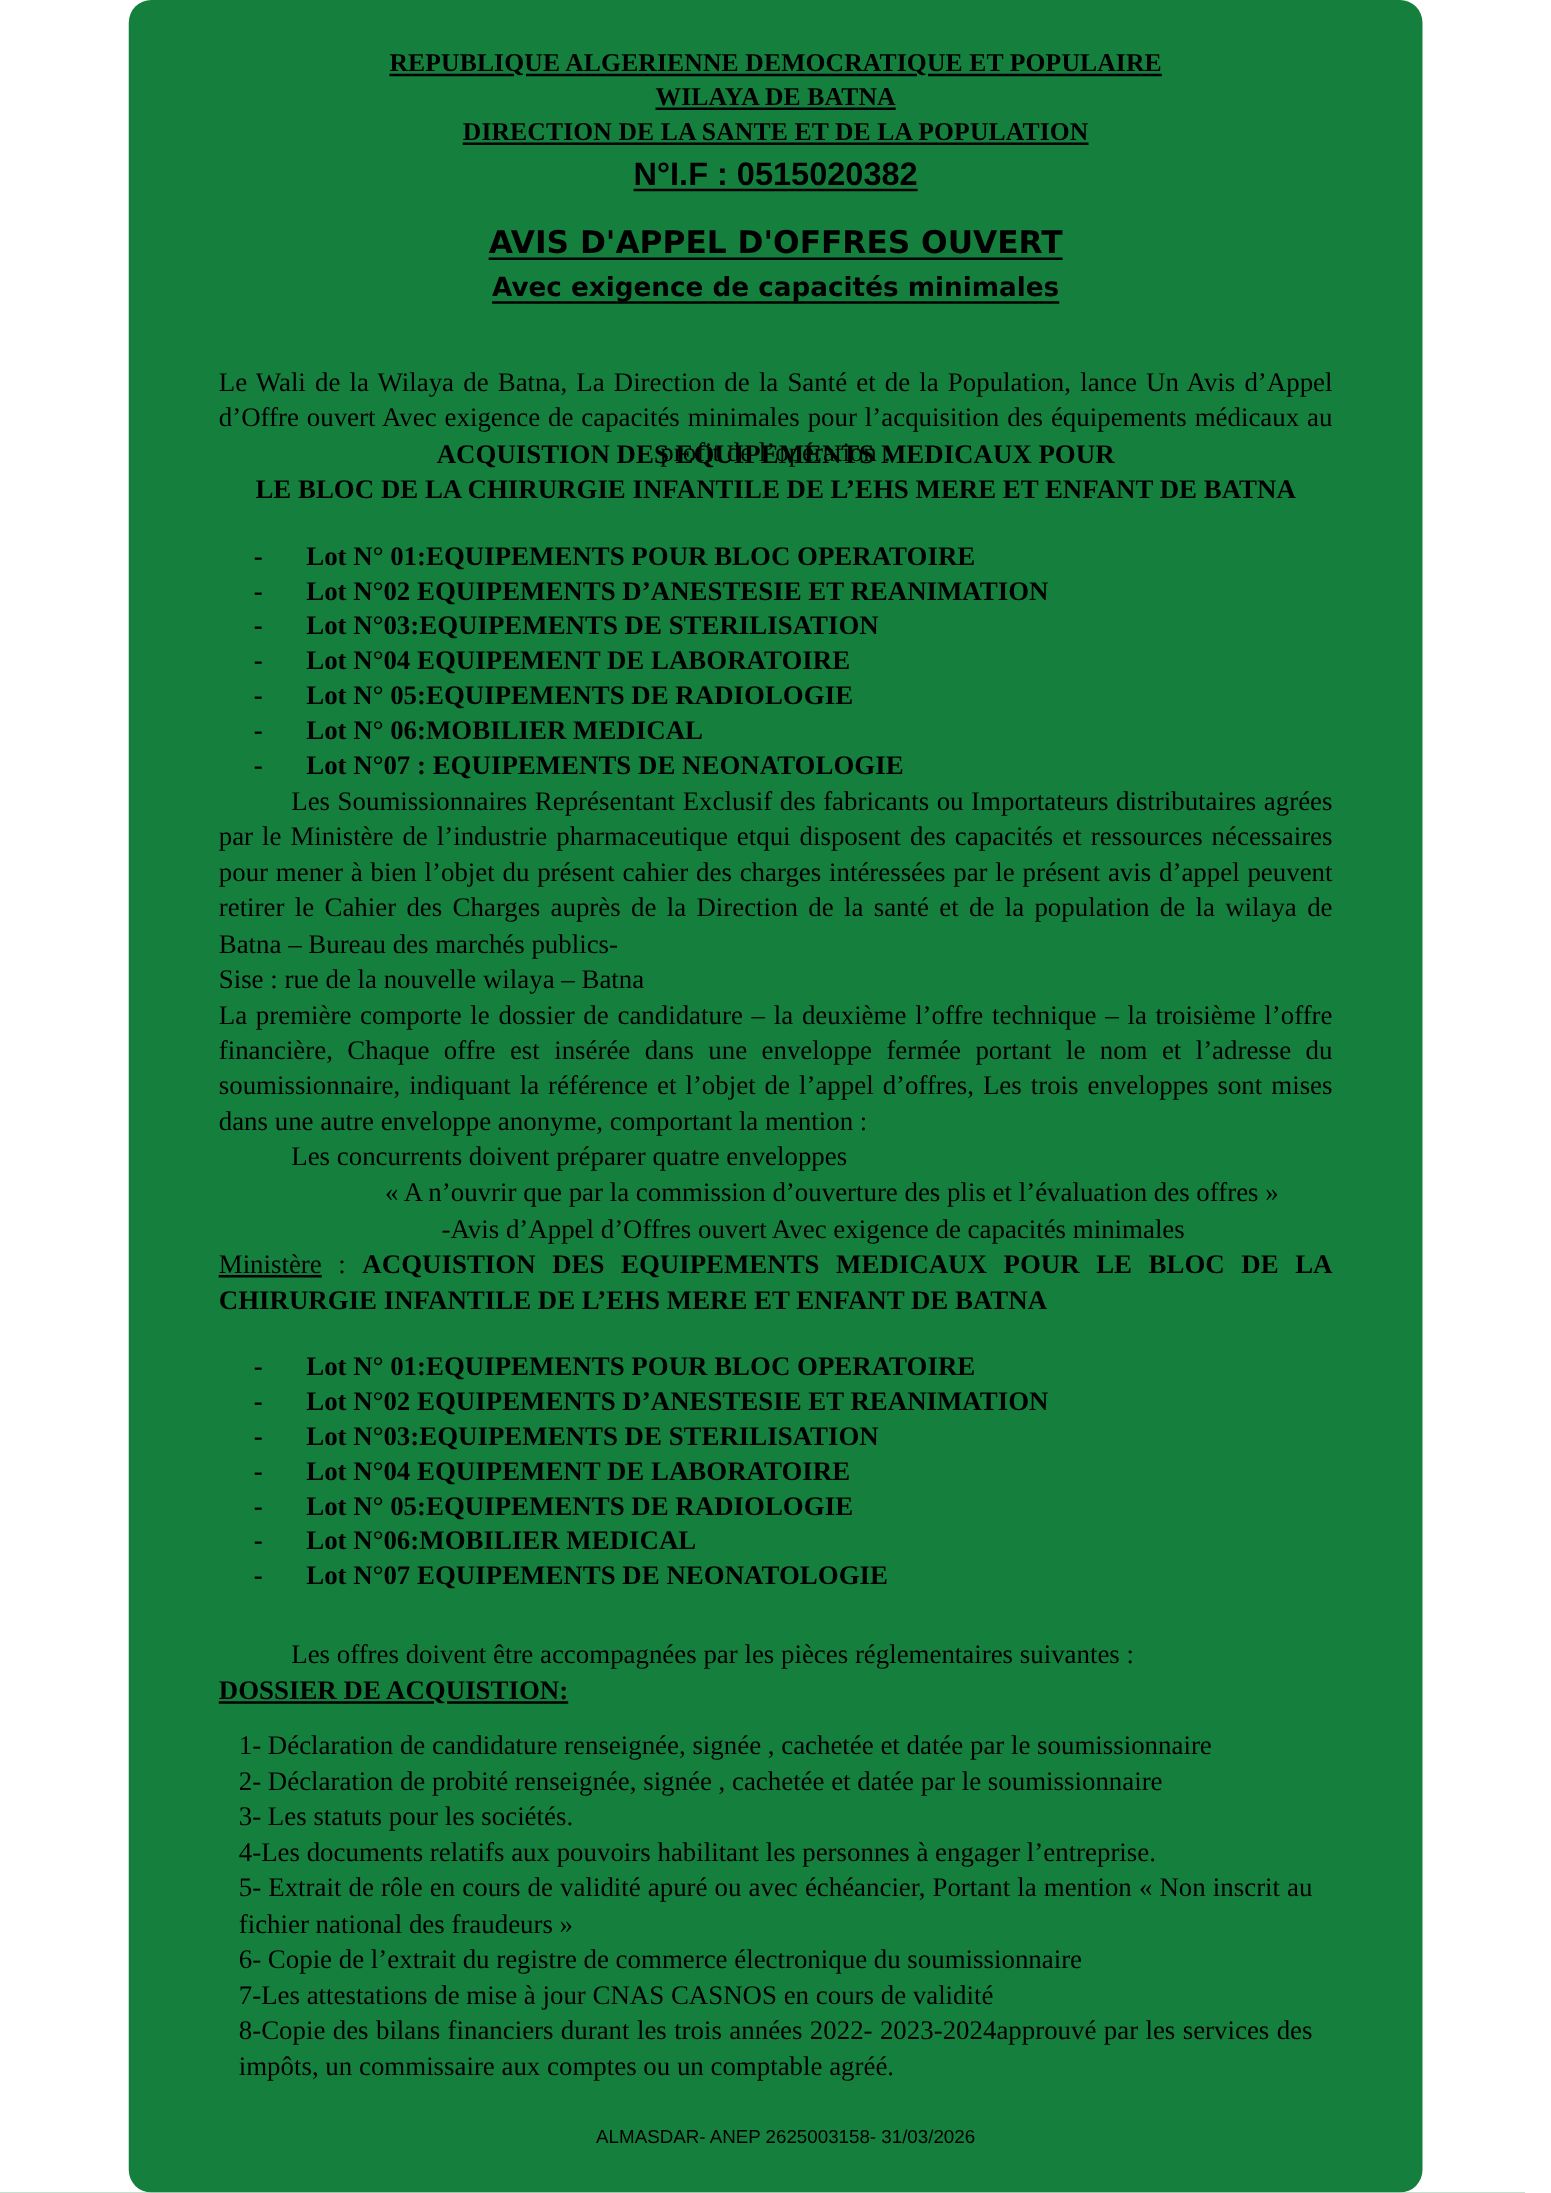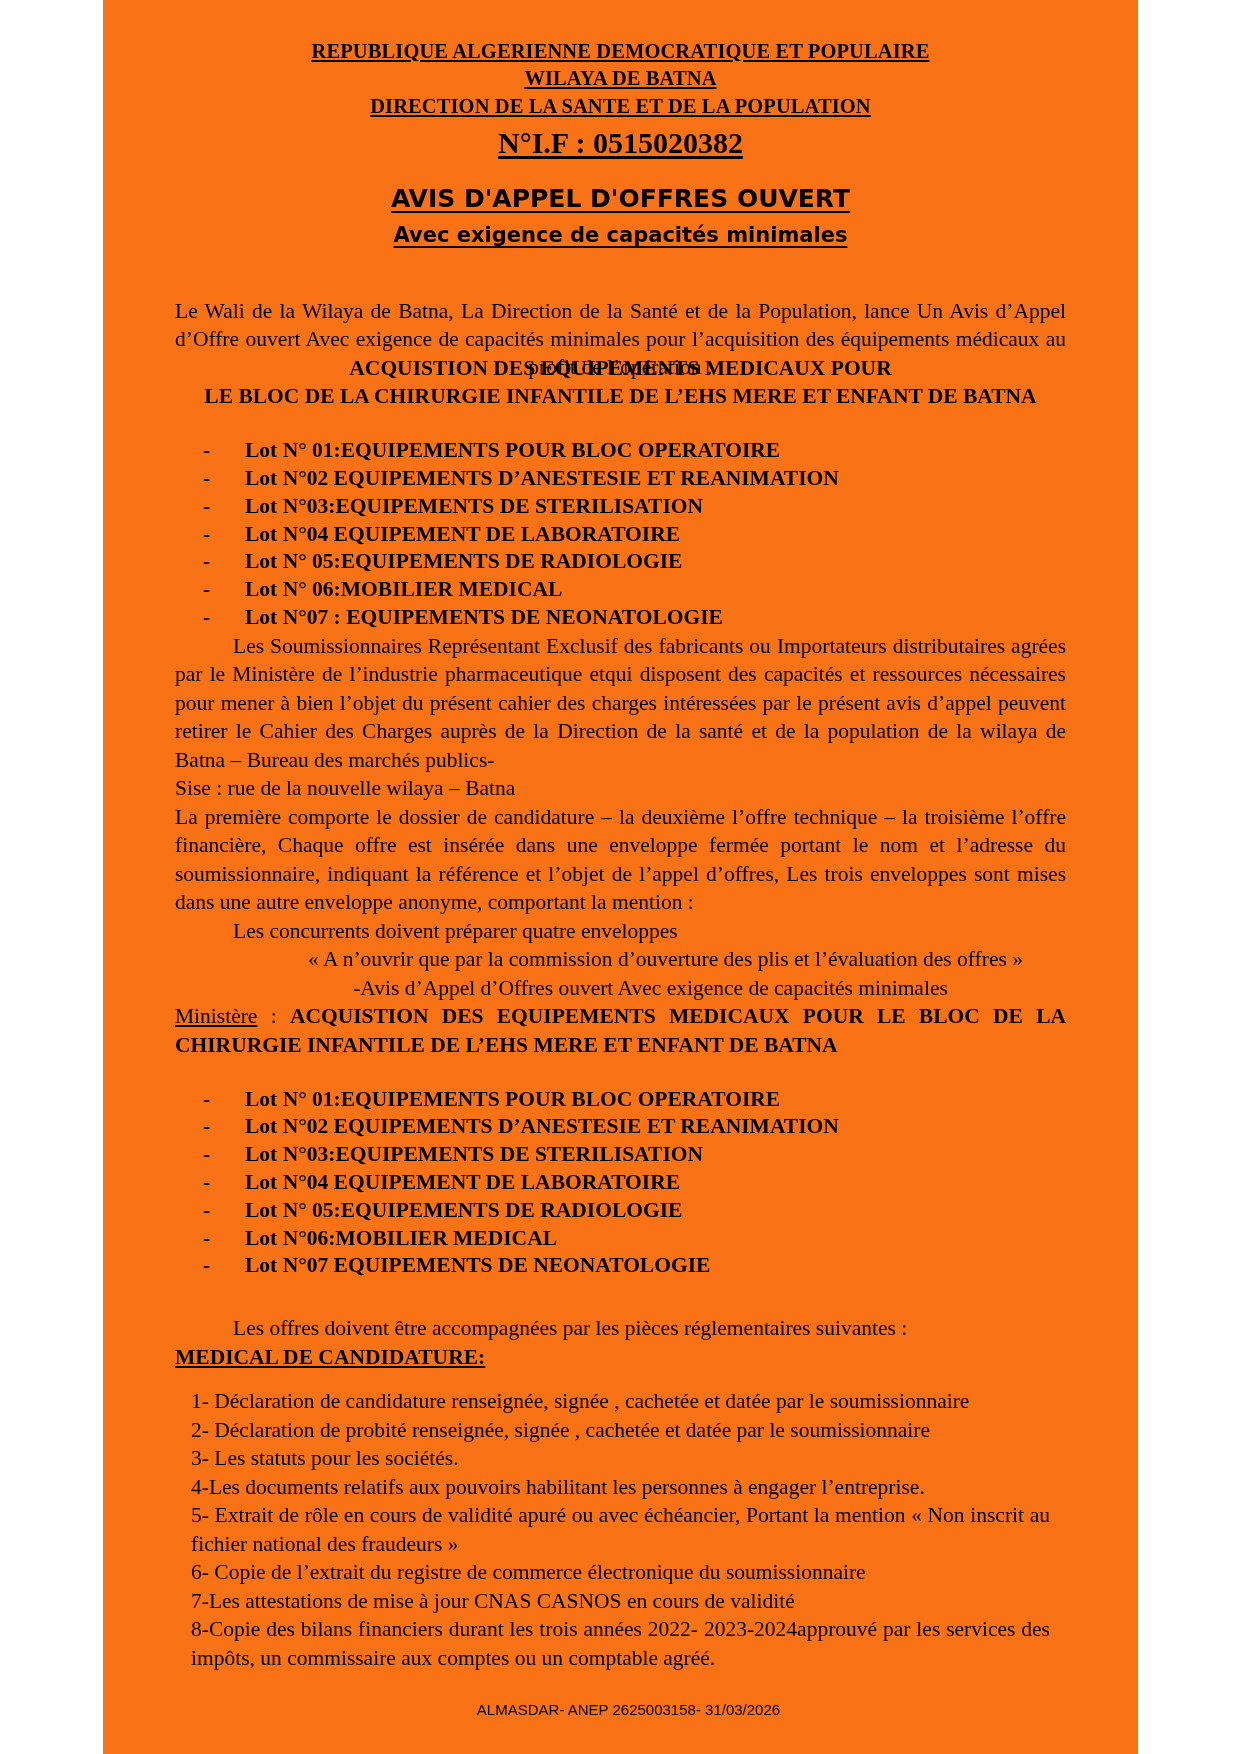--- a/index.html
+++ b/index.html
@@ -9,44 +9,45 @@
   }
   body {
     font-family: "Liberation Serif", "DejaVu Serif", serif;
     color: #000000;
   }
   .page {
     position: relative;
     width: 1035px;
     height: 1754px;
     margin: 0 auto;
-    background: #f97316;
+    background: #15803d;
     box-sizing: border-box;
     padding: 38px 72px 0 72px;
     overflow: hidden;
+    border-radius: 18px;
   }
 
   
   .hdr {
     text-align: center;
   }
   .hdr-line {
     font-weight: bold;
     font-size: 20.5px;
     line-height: 1.34;
     letter-spacing: 0.1px;
   }
   .hdr-line > span {
     text-decoration: underline;
     text-underline-offset: 2px;
   }
   .hdr-nif {
-    font-family: Liberation Serif, serif;
-    font-weight: bold;
-    font-size: 30px;
+    font-family: Liberation Sans, sans-serif;
+    font-weight: bold;
+    font-size: 26px;
     line-height: 1.3;
     margin-top: 3px;
   }
   .hdr-nif > span {
     text-decoration: underline;
     text-underline-offset: 3px;
   }
   .hdr-avis {
     font-family: "DejaVu Sans", sans-serif;
     font-weight: bold;
@@ -275,21 +276,21 @@
     <li>
         <span class="dash">-</span>
         <span class="txt">Lot N°07 EQUIPEMENTS DE NEONATOLOGIE</span>
       </li>
   </ul>
 
   <div class="sp-34"></div>
 
   <p class="para indent">Les offres doivent être accompagnées par les pièces réglementaires suivantes :</p>
 
-  <div class="dossier-title"><span>MEDICAL DE CANDIDATURE:</span></div>
+  <div class="dossier-title"><span>DOSSIER DE ACQUISTION:</span></div>
   <ul class="dossier-list">
     <li>1- Déclaration de candidature renseignée, signée , cachetée et datée par le soumissionnaire</li>
     <li>2- Déclaration de probité renseignée, signée , cachetée et datée par le soumissionnaire</li>
     <li>3- Les statuts pour les sociétés.</li>
     <li>4-Les documents relatifs aux pouvoirs habilitant les personnes à engager l’entreprise.</li>
     <li>5- Extrait de rôle en cours de validité apuré ou avec échéancier, Portant la mention  « Non inscrit au fichier national des fraudeurs »</li>
     <li>6- Copie de l’extrait du registre de commerce électronique du soumissionnaire</li>
     <li>7-Les attestations de mise à jour CNAS CASNOS en cours de validité</li>
     <li>8-Copie des bilans financiers durant les trois années 2022- 2023-2024approuvé par les services des impôts, un commissaire aux comptes ou un comptable agréé.</li>
   </ul>

